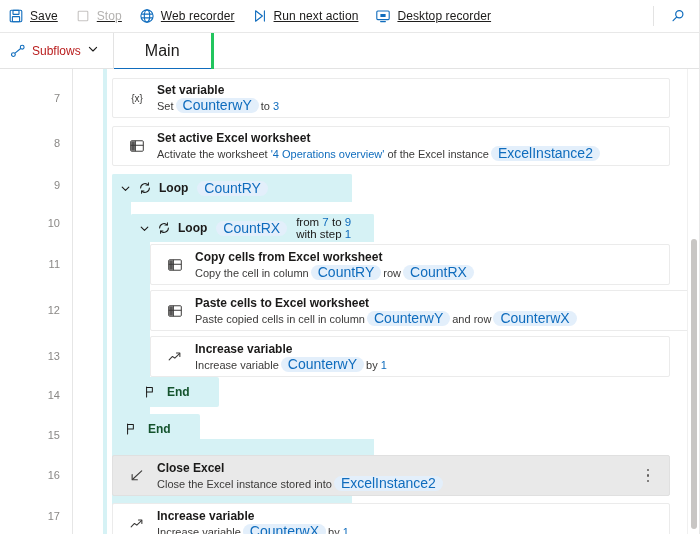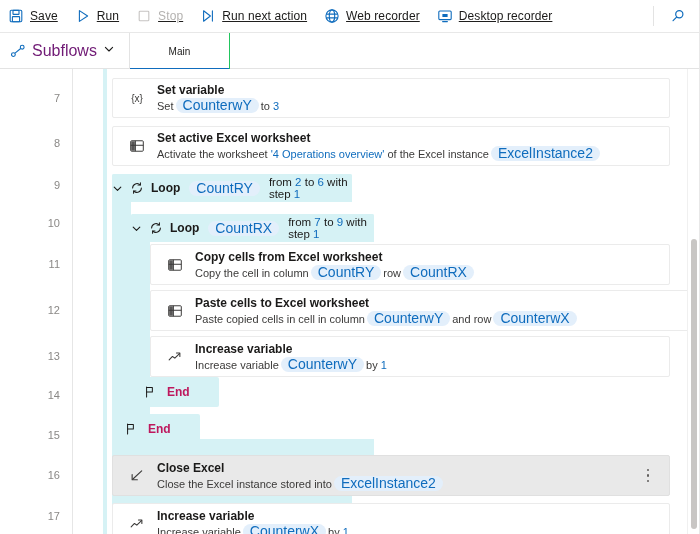--- a/index.html
+++ b/index.html
@@ -32,25 +32,25 @@
   .tabstrip{
     position:absolute;left:0;top:33px;width:700px;height:36px;
     background:#ffffff;border-bottom:1px solid #e3e3e3;
     display:flex;align-items:stretch;box-sizing:border-box;
   }
   .subflows{
     display:flex;align-items:center;gap:6px;
     padding:0 14px 0 10px;border-right:1px solid #e3e3e3;
     height:36px;box-sizing:border-box;
   }
-  .subflows .lbl{font-size:16px;color:#701a75;}
+  .subflows .lbl{font-size:12px;color:#b91c1c;}
   .tab{
     width:100px;display:flex;align-items:center;justify-content:center;
-    font-size:10px;color:#1b1a19;position:relative;
-    border-right:1px solid #22c55e;height:36px;box-sizing:border-box;
+    font-size:16px;color:#1b1a19;position:relative;
+    border-right:3px solid #22c55e;height:36px;box-sizing:border-box;
   }
   .tab.active::after{
     content:"";position:absolute;left:0;right:0;bottom:-1px;height:2px;background:#0f6cbd;
   }
   
   .workspace{
     position:absolute;left:0;top:69px;width:700px;height:465px;
     background:#ffffff;overflow:hidden;
   }
   .gutter-line{position:absolute;left:72px;top:0;width:1px;height:465px;background:#e6e6e6;}
@@ -80,29 +80,29 @@
     position:absolute;right:14px;top:50%;transform:translateY(-50%);
     width:14px;height:18px;display:flex;flex-direction:column;
     align-items:center;justify-content:center;gap:3px;
   }
   .kebab i{width:2.5px;height:2.5px;border-radius:50%;background:#605e5c;display:block;}
   
   .loopblock{position:absolute;box-sizing:border-box;background:#d6f2f5;border-radius:2px;}
   .loopinner{position:absolute;box-sizing:border-box;background:#ffffff;}
   .loophdr{
     position:absolute;box-sizing:border-box;display:flex;align-items:center;
-    background:#d6f2f5;border-radius:2px;gap:7px;
+    background:#d6f2f5;border-radius:2px;padding-left:8px;gap:7px;
   }
   .loophdr .lword{font-size:12px;font-weight:bold;color:#1b1a19;}
   .loophdr .ltail{font-size:11.5px;color:#1b1a19;}
   .endrow{
     position:absolute;box-sizing:border-box;display:flex;align-items:center;
     background:#d6f2f5;border-radius:2px;padding-left:12px;gap:10px;
   }
-  .endrow .elbl{font-size:12px;font-weight:bold;color:#be185d;}
+  .endrow .elbl{font-size:12px;font-weight:bold;color:#14532d;}
   
   .sbtrack{position:absolute;right:0;top:69px;width:12px;height:465px;background:#ffffff;border-left:1px solid #f0f0f0;}
   .sbthumb{position:absolute;left:3px;top:170px;width:6px;height:290px;border-radius:3px;background:#c8c6c4;}
   .edge{position:absolute;right:0;top:0;width:1px;height:534px;background:#e8e8e8;}
 </style>
 </head>
 <body>
 
 <div class="toolbar">
 
@@ -112,61 +112,53 @@
           <g fill="none" stroke="#0f6cbd" stroke-width="1.1">
         <rect x="2.2" y="2.2" width="11.6" height="11.6" rx="1.2"></rect>
         <rect x="5" y="2.4" width="6" height="4" rx=".5"></rect>
         <rect x="4.4" y="8.6" width="7.2" height="5.2" rx=".5"></rect>
           </g>
         </svg>
     </span>
     <span class="lbl">Save</span>
   </div>
 
-  <div class="tb-item">
-    <span class="tb-ico">
-      <svg viewBox="0 0 16 16" width="16" height="16">
-          <path d="M4.4 2.6 L12.6 8 L4.4 13.4 Z" fill="none" stroke="#0f6cbd" stroke-width="1.1" stroke-linejoin="round"></path>
-        </svg>
-    </span>
-    <span class="lbl">Run</span>
-  </div>
 
   <div class="tb-item disabled">
     <span class="tb-ico">
       <svg viewBox="0 0 16 16" width="16" height="16">
           <rect x="3.2" y="3.2" width="9.6" height="9.6" rx=".8" fill="none" stroke="#c6c4c2" stroke-width="1.1"></rect>
         </svg>
     </span>
     <span class="lbl">Stop</span>
-  </div>
-
-  <div class="tb-item">
-    <span class="tb-ico">
-      <svg viewBox="0 0 16 16" width="16" height="16">
-          <g fill="none" stroke="#0f6cbd" stroke-width="1.1" stroke-linejoin="round">
-        <path d="M3.6 2.8 L10.4 8 L3.6 13.2 Z"></path>
-            <path d="M12.4 2.9 V13.1" stroke-linecap="round"></path>
-          </g>
-        </svg>
-    </span>
-    <span class="lbl">Run next action</span>
   </div>
 
   <div class="tb-item">
     <span class="tb-ico">
       <svg viewBox="0 0 16 16" width="16" height="16">
           <g fill="none" stroke="#0f6cbd" stroke-width="1.1">
         <circle cx="8" cy="8" r="6.1"></circle>
             <ellipse cx="8" cy="8" rx="2.7" ry="6.1"></ellipse>
             <path d="M2.2 6.1h11.6M2.2 9.9h11.6"></path>
           </g>
         </svg>
     </span>
     <span class="lbl">Web recorder</span>
+  </div>
+
+  <div class="tb-item">
+    <span class="tb-ico">
+      <svg viewBox="0 0 16 16" width="16" height="16">
+          <g fill="none" stroke="#0f6cbd" stroke-width="1.1" stroke-linejoin="round">
+        <path d="M3.6 2.8 L10.4 8 L3.6 13.2 Z"></path>
+            <path d="M12.4 2.9 V13.1" stroke-linecap="round"></path>
+          </g>
+        </svg>
+    </span>
+    <span class="lbl">Run next action</span>
   </div>
 
   <div class="tb-item">
     <span class="tb-ico">
       <svg viewBox="0 0 16 16" width="16" height="16">
           <g fill="none" stroke="#0f6cbd" stroke-width="1.1">
         <rect x="1.8" y="3" width="12.4" height="8.6" rx="1"></rect>
             <path d="M5.6 13.6h4.8" stroke-linecap="round"></path>
           </g>
         <rect x="5.4" y="6" width="5.2" height="3" fill="#0f6cbd"></rect>
@@ -274,26 +266,20 @@
           <g fill="none" stroke="#1b1a19" stroke-width="1.15" stroke-linecap="round">
         <path d="M3 8a5 5 0 0 1 8.6-3.5"></path>
             <path d="M13 8a5 5 0 0 1-8.6 3.5"></path>
         <path d="M11.9 1.9v2.8H9.1"></path>
             <path d="M4.1 14.1v-2.8h2.8"></path>
           </g>
         </svg>
     </span>
     <span class="lword">Loop</span>
     <span class="chip">CountRY</span>
-    <span class="ltail"><span>from</span>
-      <span class="num">2</span>
-      <span>to</span>
-      <span class="num">6</span>
-      <span>with step</span>
-      <span class="num">1</span></span>
   </div>
 
   <div class="loopblock" style="left:131px;top:145px;width:243px;height:258px"></div>
   <div class="loopinner" style="left:150px;top:173px;width:224px;height:197px"></div>
 
   <div class="loophdr" style="left:131px;top:145px;width:243px;height:28px">
     <span class="tb-ico" style="width:11px;height:11px">
       <svg viewBox="0 0 12 12" width="11" height="11">
           <path d="M2.4 4.4 L6 8 L9.6 4.4" fill="none" stroke="#1b1a19" stroke-width="1.2" stroke-linecap="round" stroke-linejoin="round"></path>
         </svg>

